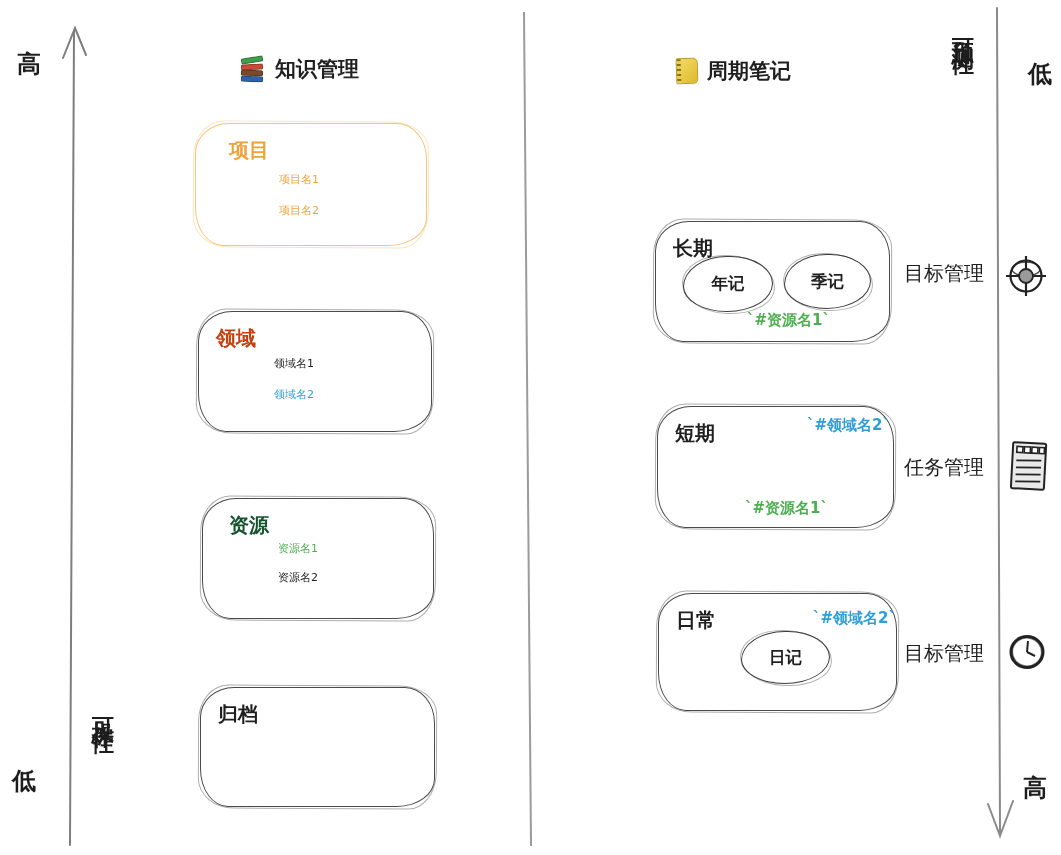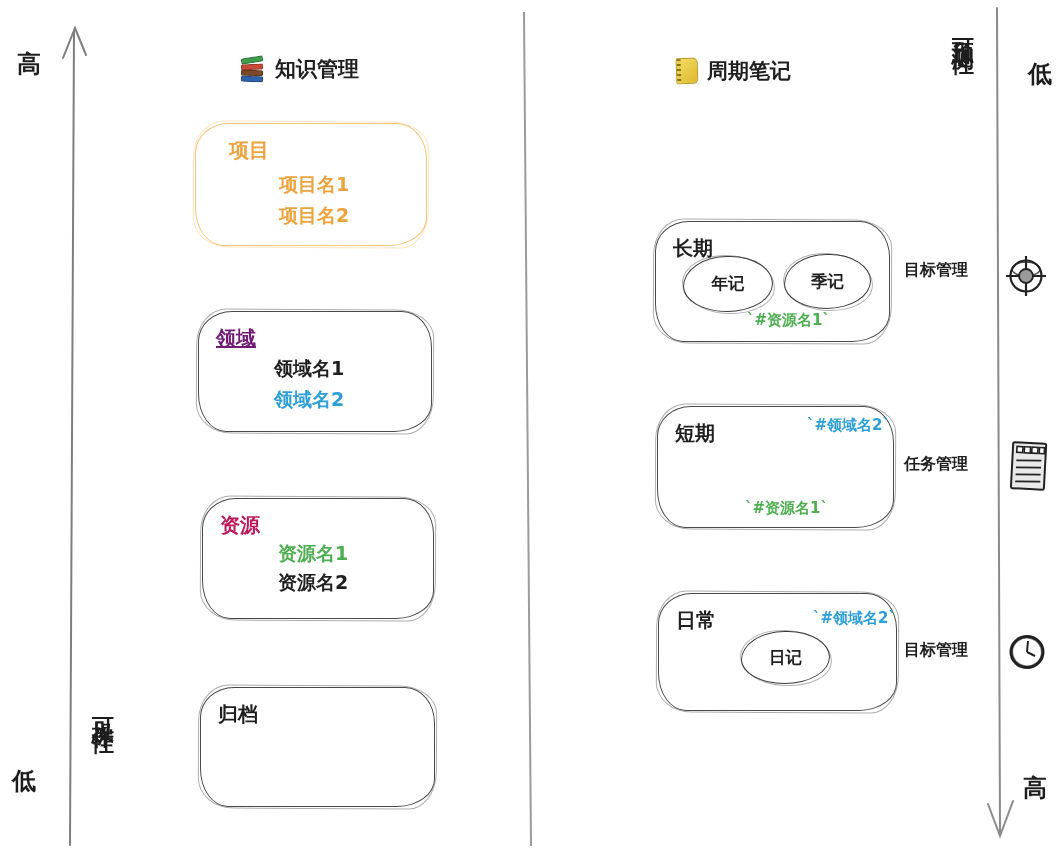--- a/index.html
+++ b/index.html
@@ -21,33 +21,33 @@
     border-radius:34px 30px 38px 28px / 30px 36px 28px 38px;
   }
   .sketch-box::before{
     content:"";position:absolute;inset:-3px;border:1px solid var(--box_border,#4a4a4a);
     border-radius:30px 38px 28px 36px / 36px 28px 38px 30px;opacity:.45;
     transform:rotate(.3deg);pointer-events:none;
   }
   .sketch-box.orange{border-color:var(--orange_border,#f4c577);}
   .sketch-box.orange::before{border-color:var(--orange_border,#f4c577);}
   .box-label{position:absolute;left:17px;top:13px;font-size:20px;font-weight:700;}
-  .box-item{position:absolute;font-size:19px;font-weight:700;white-space:nowrap;}
+  .box-item{position:absolute;font-size:11px;font-weight:400;white-space:nowrap;}
   .ellipse{
     position:absolute;background:#fff;border:1.7px solid #3c3c3c;
     display:flex;align-items:center;justify-content:center;
     border-radius:50% 48% 52% 50% / 56% 50% 52% 46%;
     font-size:16.5px;font-weight:600;
   }
   .ellipse::before{
     content:"";position:absolute;inset:-2.5px;border:1px solid #3c3c3c;opacity:.4;
     border-radius:48% 52% 50% 50% / 50% 54% 46% 52%;transform:rotate(2deg);pointer-events:none;
   }
   .tag{position:absolute;font-size:15px;font-weight:700;white-space:nowrap;}
-  .mgmt-label{position:absolute;font-size:16px;font-weight:700;white-space:nowrap;}
+  .mgmt-label{position:absolute;font-size:20px;font-weight:400;white-space:nowrap;}
   
   .books-icon{position:relative;width:26px;height:26px;flex:0 0 auto;}
   .books-icon i{position:absolute;left:1px;width:22px;height:6px;border-radius:1.5px;
     border:1px solid rgba(0,0,0,.25);box-sizing:border-box;}
   .books-icon i:nth-child(1){top:1px;background:#3f9e4d;transform:rotate(-9deg);}
   .books-icon i:nth-child(2){top:8px;background:#c84b38;transform:rotate(-3deg);}
   .books-icon i:nth-child(3){top:14px;background:#7a4a2b;transform:rotate(1deg);}
   .books-icon i:nth-child(4){top:20px;background:#2f62ad;transform:rotate(2deg);}
   
   .notebook-icon{position:relative;width:20px;height:24px;flex:0 0 auto;
@@ -91,27 +91,27 @@
     <span>知识管理</span>
   </div>
 
   <div class="sketch-box orange" style="left:195px;top:123px;width:230px;height:121px">
     <span class="box-label" style="color: rgb(237, 163, 60); margin-left: 16px;">项目</span>
     <span class="box-item" style="left: 83px; top: 48px; color: rgb(237, 163, 60);">项目名1</span>
     <span class="box-item" style="left: 83px; top: 79px; color: rgb(237, 163, 60);">项目名2</span>
   </div>
 
   <div class="sketch-box" style="left:198px;top:311px;width:232px;height:119px">
-    <span class="box-label" style="color: #701a75; text-decoration: underline;">领域</span>
+    <span class="box-label" style="color: #c2410c;">领域</span>
     <span class="box-item" style="left: 75px; top: 44px; color: rgb(31, 31, 31);">领域名1</span>
     <span class="box-item" style="left: 75px; top: 75px; color: rgb(45, 159, 216);">领域名2</span>
   </div>
 
   <div class="sketch-box" style="left:202px;top:498px;width:230px;height:119px">
-    <span class="box-label" style="color: #be185d;">资源</span>
+    <span class="box-label" style="color: #14532d; margin-left: 9px;">资源</span>
     <span class="box-item" style="left: 75px; top: 42px; color: rgb(76, 175, 80);">资源名1</span>
     <span class="box-item" style="left: 75px; top: 71px; color: rgb(31, 31, 31);">资源名2</span>
   </div>
 
   <div class="sketch-box" style="left:200px;top:687px;width:233px;height:118px">
     <span class="box-label" style="color: rgb(31, 31, 31);">归档</span>
   </div>
 
   <div class="abs panel-title" style="left:676px;top:57px">
     <span class="notebook-icon"></span>

